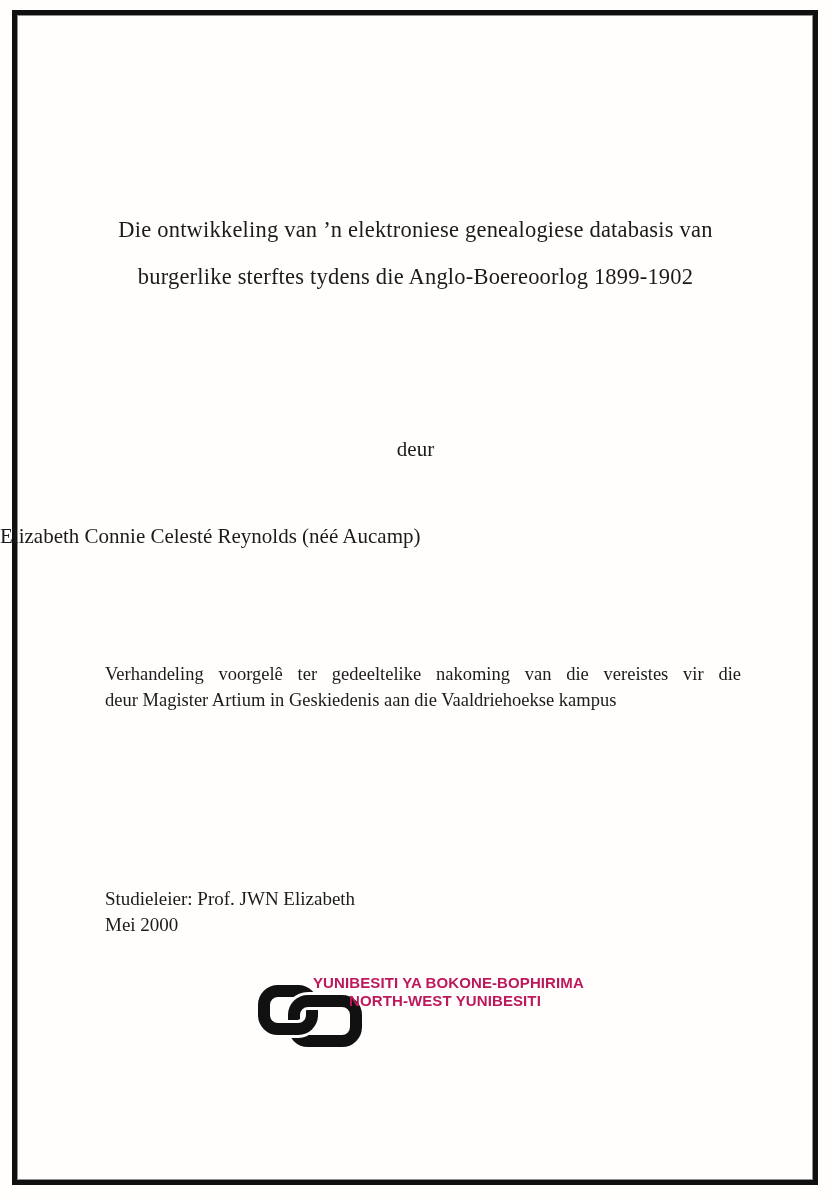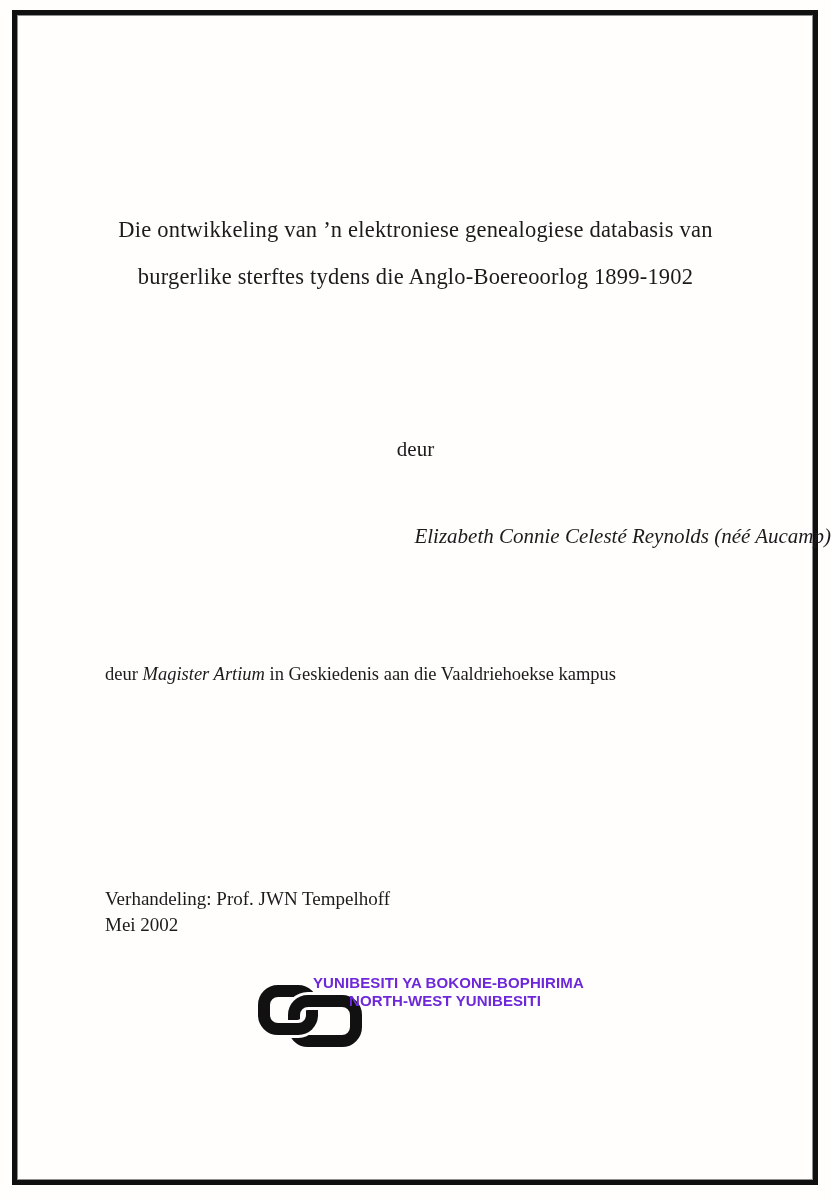--- a/index.html
+++ b/index.html
@@ -37,37 +37,36 @@
   .byline {
     position: absolute;
     top: 437px; left: 0; right: 0;
     text-align: center;
     font-size: 21px;
     line-height: 24px;
   }
   .author {
     position: absolute;
     top: 522px; left: 0; right: 0;
-    text-align: right;
+    text-align: left;
     font-size: 21px;
     line-height: 28px;
-    font-style: italic;
   }
   .statement {
     position: absolute;
     top: 662px; left: 105px;
     width: 636px;
     font-size: 18.5px;
     line-height: 25.5px;
   }
   .statement .justified {
     text-align: justify;
     text-align-last: justify;
   }
-  .statement .italic { font-style: italic; }
+  .statement .italic { }
   .supervisor-block {
     position: absolute;
     top: 886px; left: 105px;
     font-size: 19px;
     line-height: 26px;
   }
   .logo-mark {
     position: absolute;
     left: 258px; top: 985px;
     width: 104px; height: 62px;
@@ -75,47 +74,48 @@
   .logo-text {
     position: absolute;
     left: 313px; top: 974px;
     width: 264px;
     text-align: center;
     font-family: "Liberation Sans", "DejaVu Sans", sans-serif;
     font-weight: 700;
     font-size: 15px;
     line-height: 17.5px;
     letter-spacing: 0.1px;
-    color: #6d28d9;
+    color: #be185d;
     white-space: nowrap;
   }
 </style>
 </head>
 <body>
 
 <div class="page">
 
   <div class="frame"></div>
 
   <div class="title-block">
     <div>Die ontwikkeling van ’n elektroniese genealogiese databasis van</div>
     <div>burgerlike sterftes tydens die Anglo-Boereoorlog 1899-1902</div>
   </div>
 
   <div class="byline">deur</div>
 
   <div class="author">Elizabeth Connie Celesté Reynolds (néé Aucamp)</div>
 
   <div class="statement">
+    <div class="justified">Verhandeling voorgelê ter gedeeltelike nakoming van die vereistes vir die</div>
     <div><span>deur </span><span class="italic">Magister Artium</span><span> in Geskiedenis aan die Vaaldriehoekse kampus</span></div>
   </div>
 
   <div class="supervisor-block">
-    <div>Verhandeling: Prof. JWN Tempelhoff</div>
-    <div>Mei 2002</div>
+    <div>Studieleier: Prof. JWN Elizabeth</div>
+    <div>Mei 2000</div>
   </div>
 
   <svg class="logo-mark" viewBox="0 0 104 62" xmlns="http://www.w3.org/2000/svg" aria-hidden="true">
 
     <path d="M 20,6 H 40 A 14,14 0 0 1 54,20 V 30 A 14,14 0 0 1 40,44 H 20 A 14,14 0 0 1 6,30 V 20 A 14,14 0 0 1 20,6 Z" fill="none" stroke="#111" stroke-width="12"></path>
 
     <path d="M 50,16 H 84 A 14,14 0 0 1 98,30 V 42 A 14,14 0 0 1 84,56 H 50 A 14,14 0 0 1 36,42 V 30 A 14,14 0 0 1 50,16 Z" fill="none" stroke="#fffefc" stroke-width="18"></path>
     <path d="M 50,16 H 84 A 14,14 0 0 1 98,30 V 42 A 14,14 0 0 1 84,56 H 50 A 14,14 0 0 1 36,42 V 30 A 14,14 0 0 1 50,16 Z" fill="none" stroke="#111" stroke-width="12"></path>
 
     <path d="M 26,44 H 40 A 14,14 0 0 0 49,40" fill="none" stroke="#fffefc" stroke-width="18"></path>

